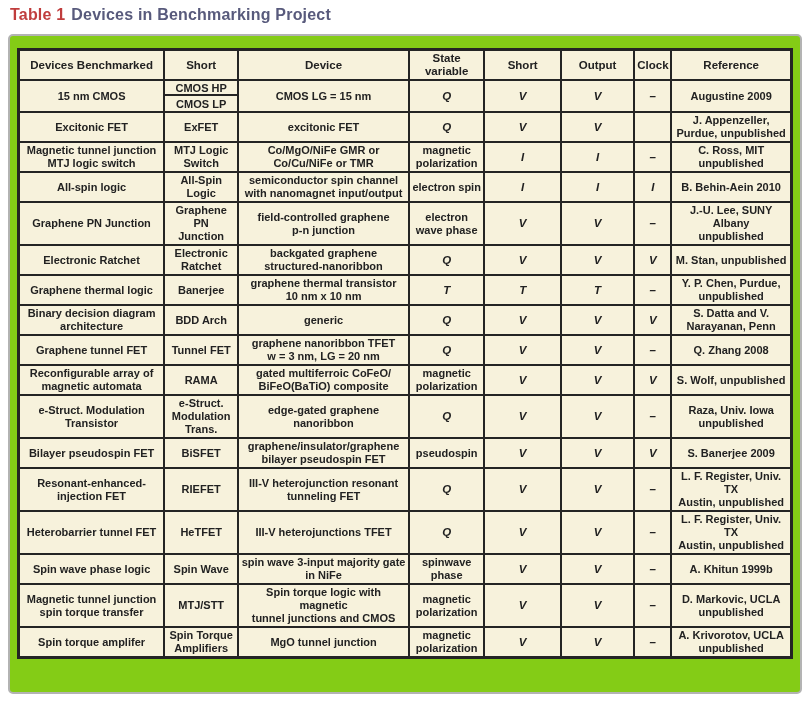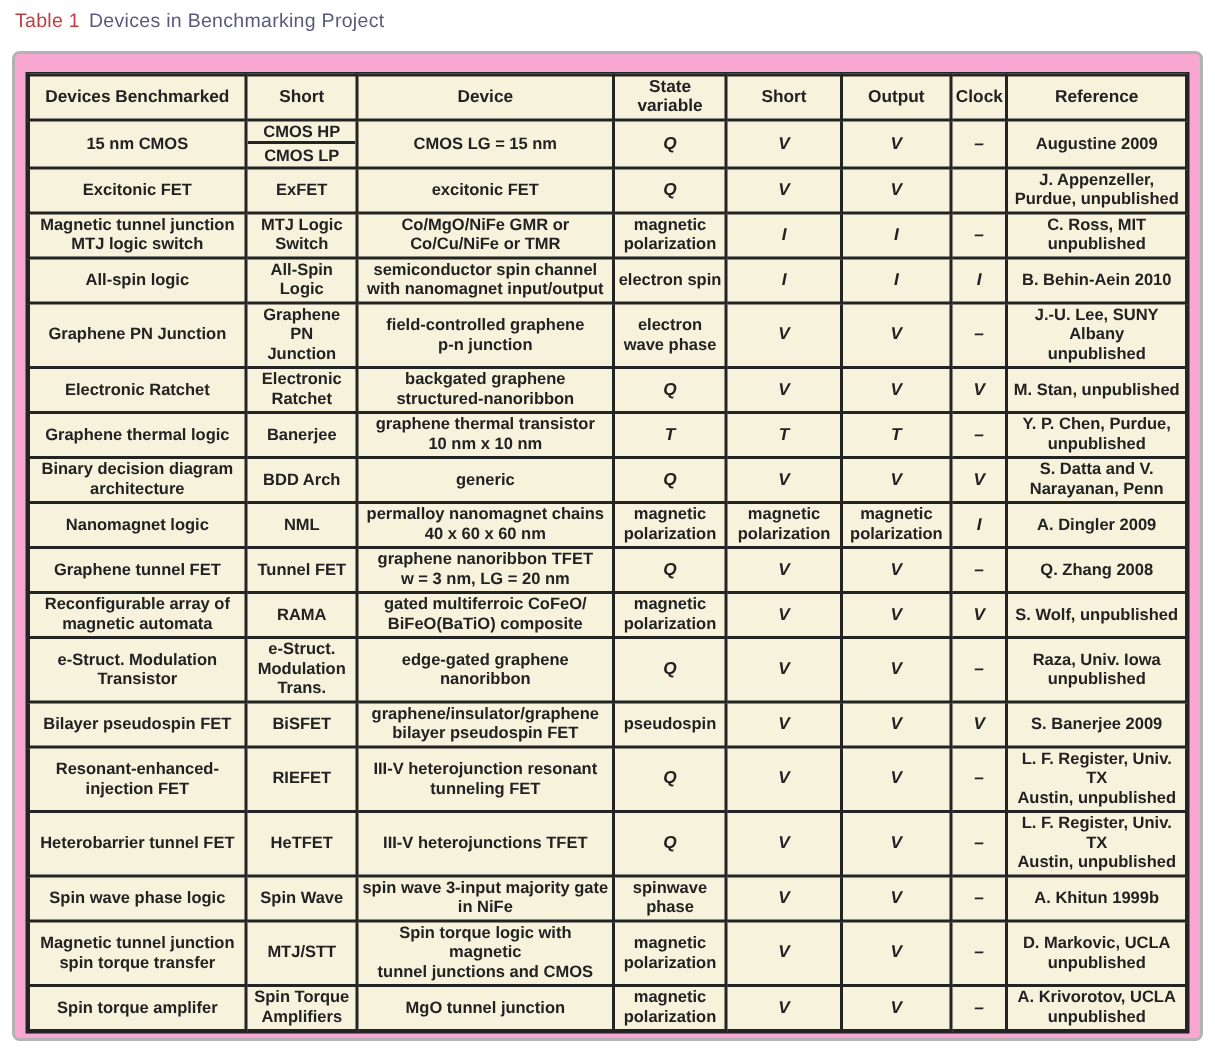--- a/index.html
+++ b/index.html
@@ -6,31 +6,31 @@
   html,body { width:810px; height:702px; }
   body {
     background:#ffffff;
     font-family:"Liberation Sans", sans-serif;
     position:relative;
     overflow:hidden;
   }
   .caption {
     position:absolute;
     left:10px; top:6px;
-    font-size:13px;
-    font-weight:400;
+    font-size:16px;
+    font-weight:700;
     letter-spacing:.2px;
   }
   .caption .label { color:#c03d3d; margin-right:6px; }
   .caption .text  { color:#585a7c; }
   .frame {
     position:absolute;
     left:8px; top:34px;
     width:794px; height:660px;
-    background:#f9a8d4;
+    background:#84cc16;
     border:2px solid #b3b3b3;
     border-radius:5px;
   }
   table {
     border-collapse:collapse;
     table-layout:fixed;
     width:calc(100% - 16px);
     margin:13px 8px;
     outline:1px solid #242424;
     background:#f7f2dc;
@@ -183,34 +183,20 @@
           <td>BDD Arch</td>
           <td>generic</td>
           <td class="sym">Q</td>
           <td class="sym">V</td>
           <td class="sym">V</td>
           <td class="sym">V</td>
           <td>S. Datta and V.
 Narayanan, Penn</td>
         </tr>
         <tr>
-          <td>Nanomagnet logic</td>
-          <td>NML</td>
-          <td>permalloy nanomagnet chains
-40 x 60 x 60 nm</td>
-          <td>magnetic
-polarization</td>
-          <td>magnetic
-polarization</td>
-          <td>magnetic
-polarization</td>
-          <td class="sym">I</td>
-          <td>A. Dingler 2009</td>
-        </tr>
-        <tr>
           <td>Graphene tunnel FET</td>
           <td>Tunnel FET</td>
           <td>graphene nanoribbon TFET
 w = 3 nm, LG = 20 nm</td>
           <td class="sym">Q</td>
           <td class="sym">V</td>
           <td class="sym">V</td>
           <td class="sym">–</td>
           <td>Q. Zhang 2008</td>
         </tr>

